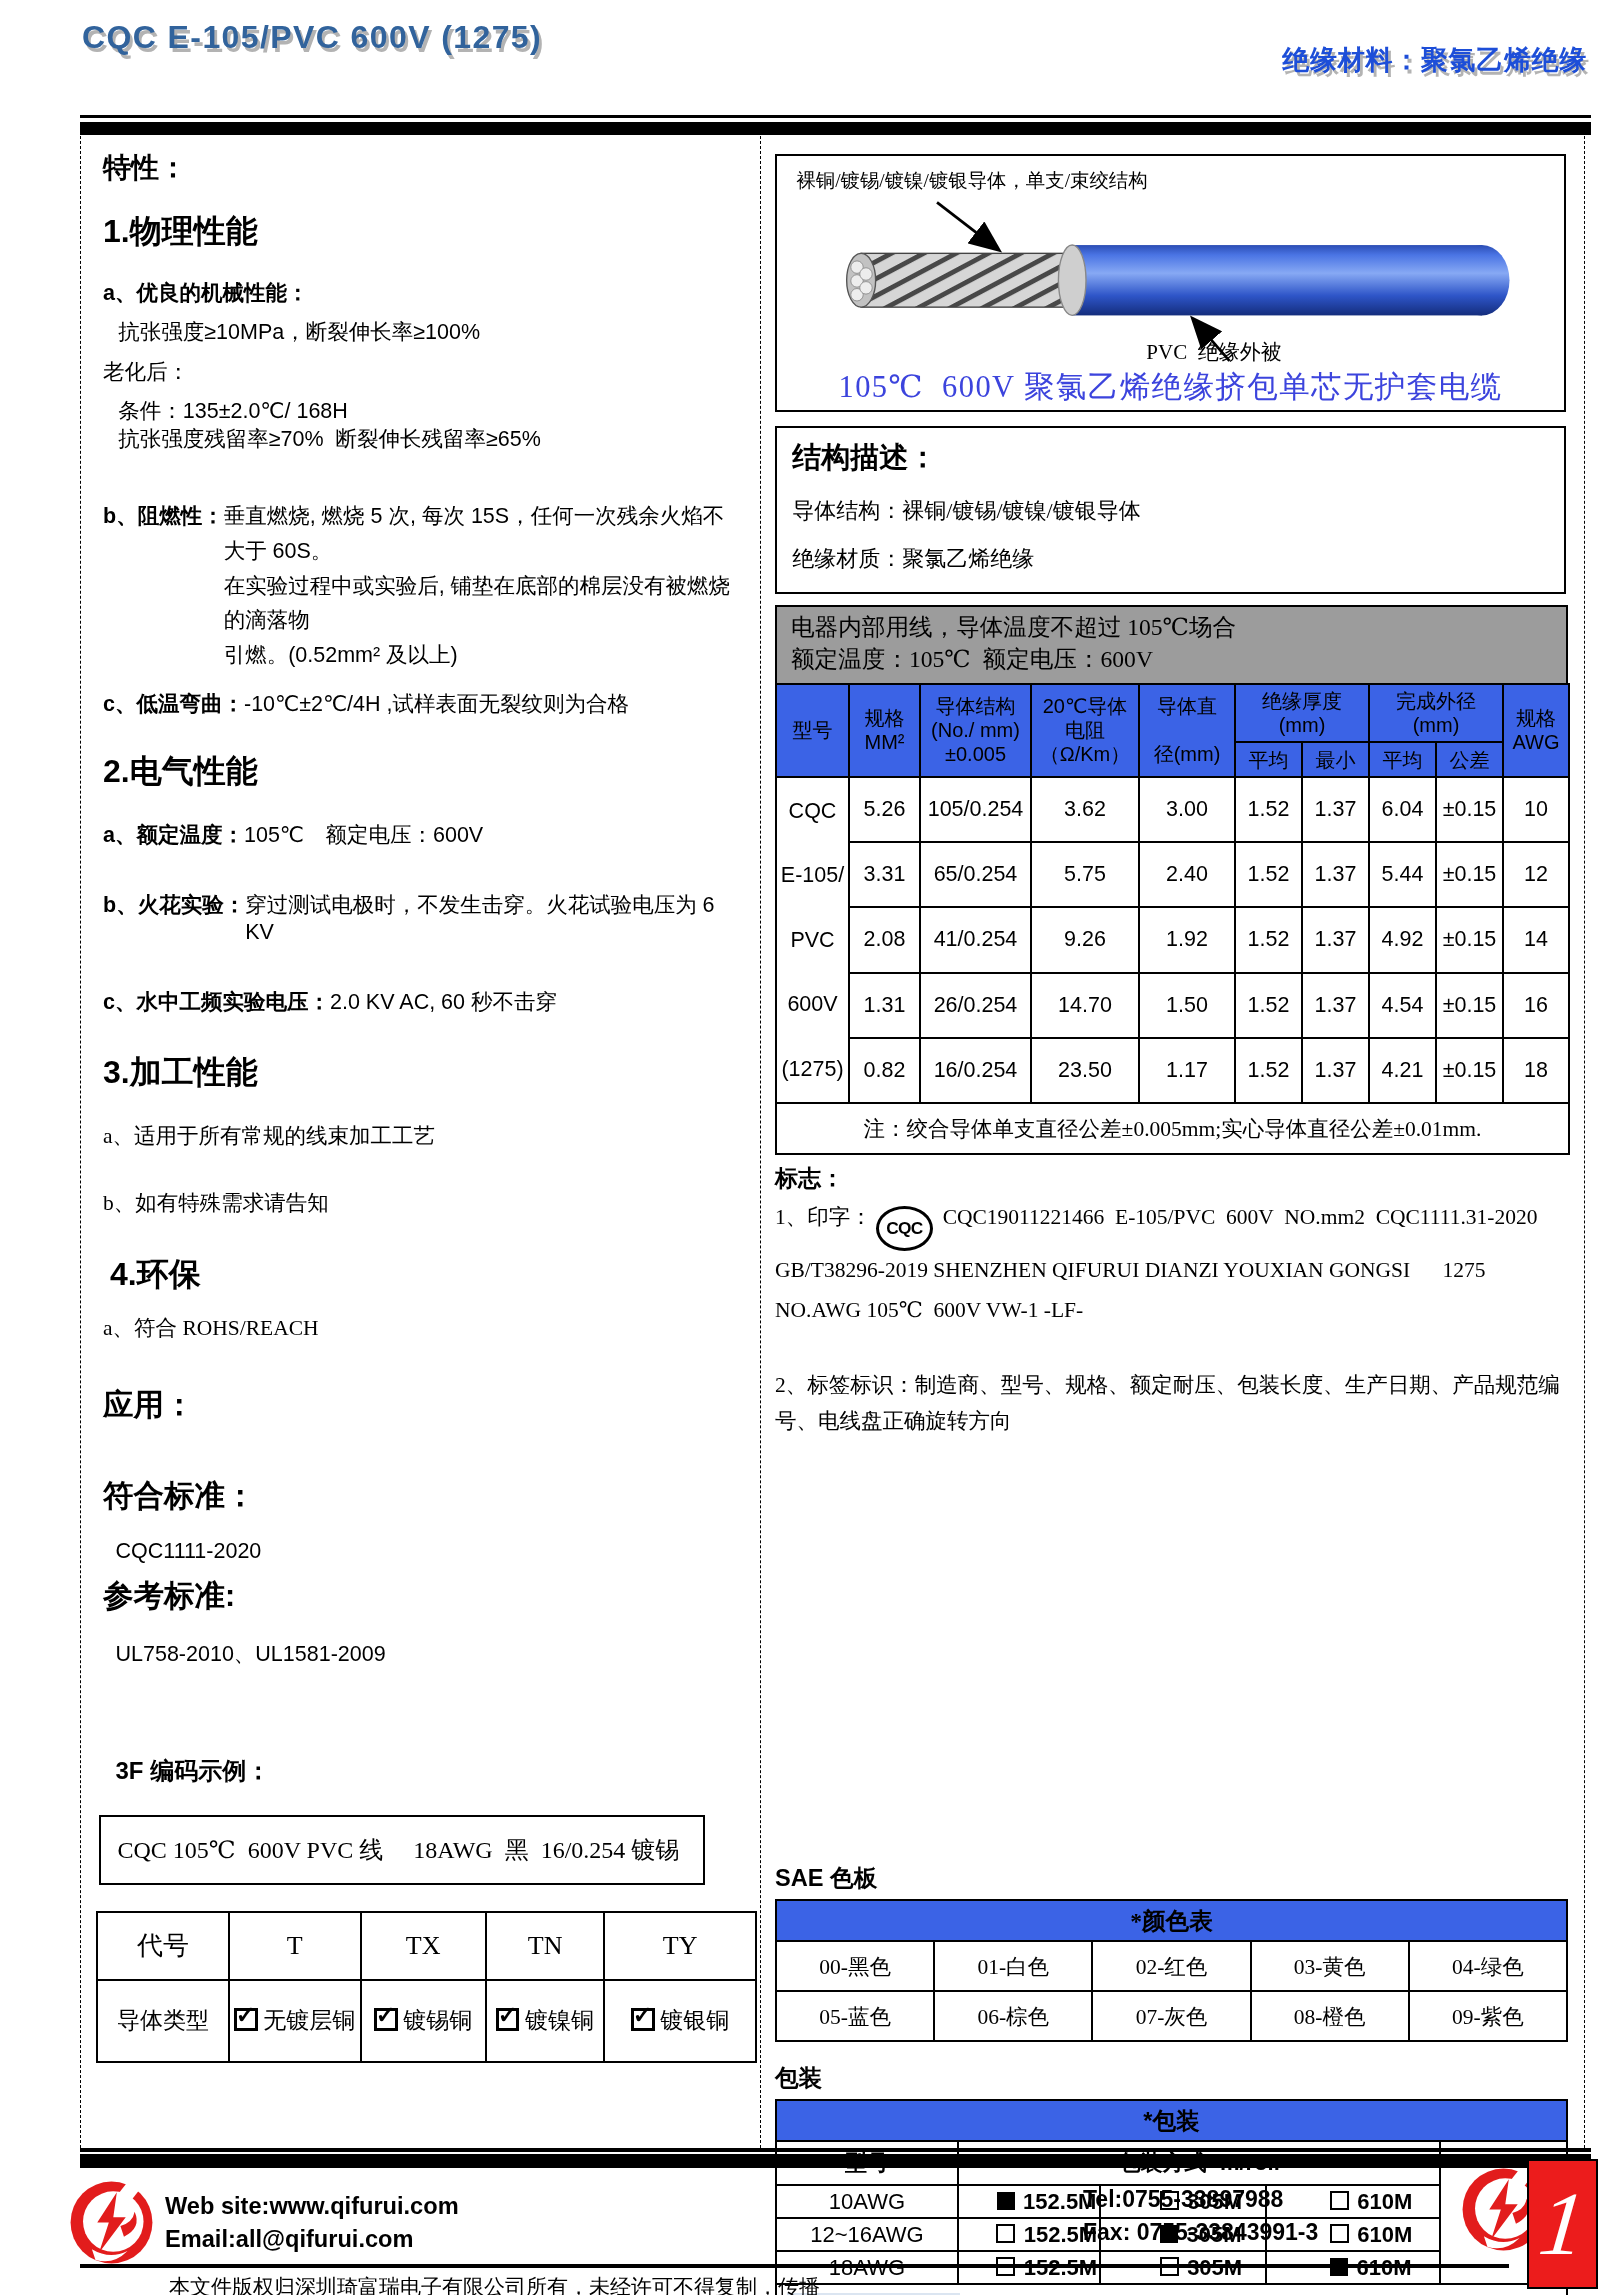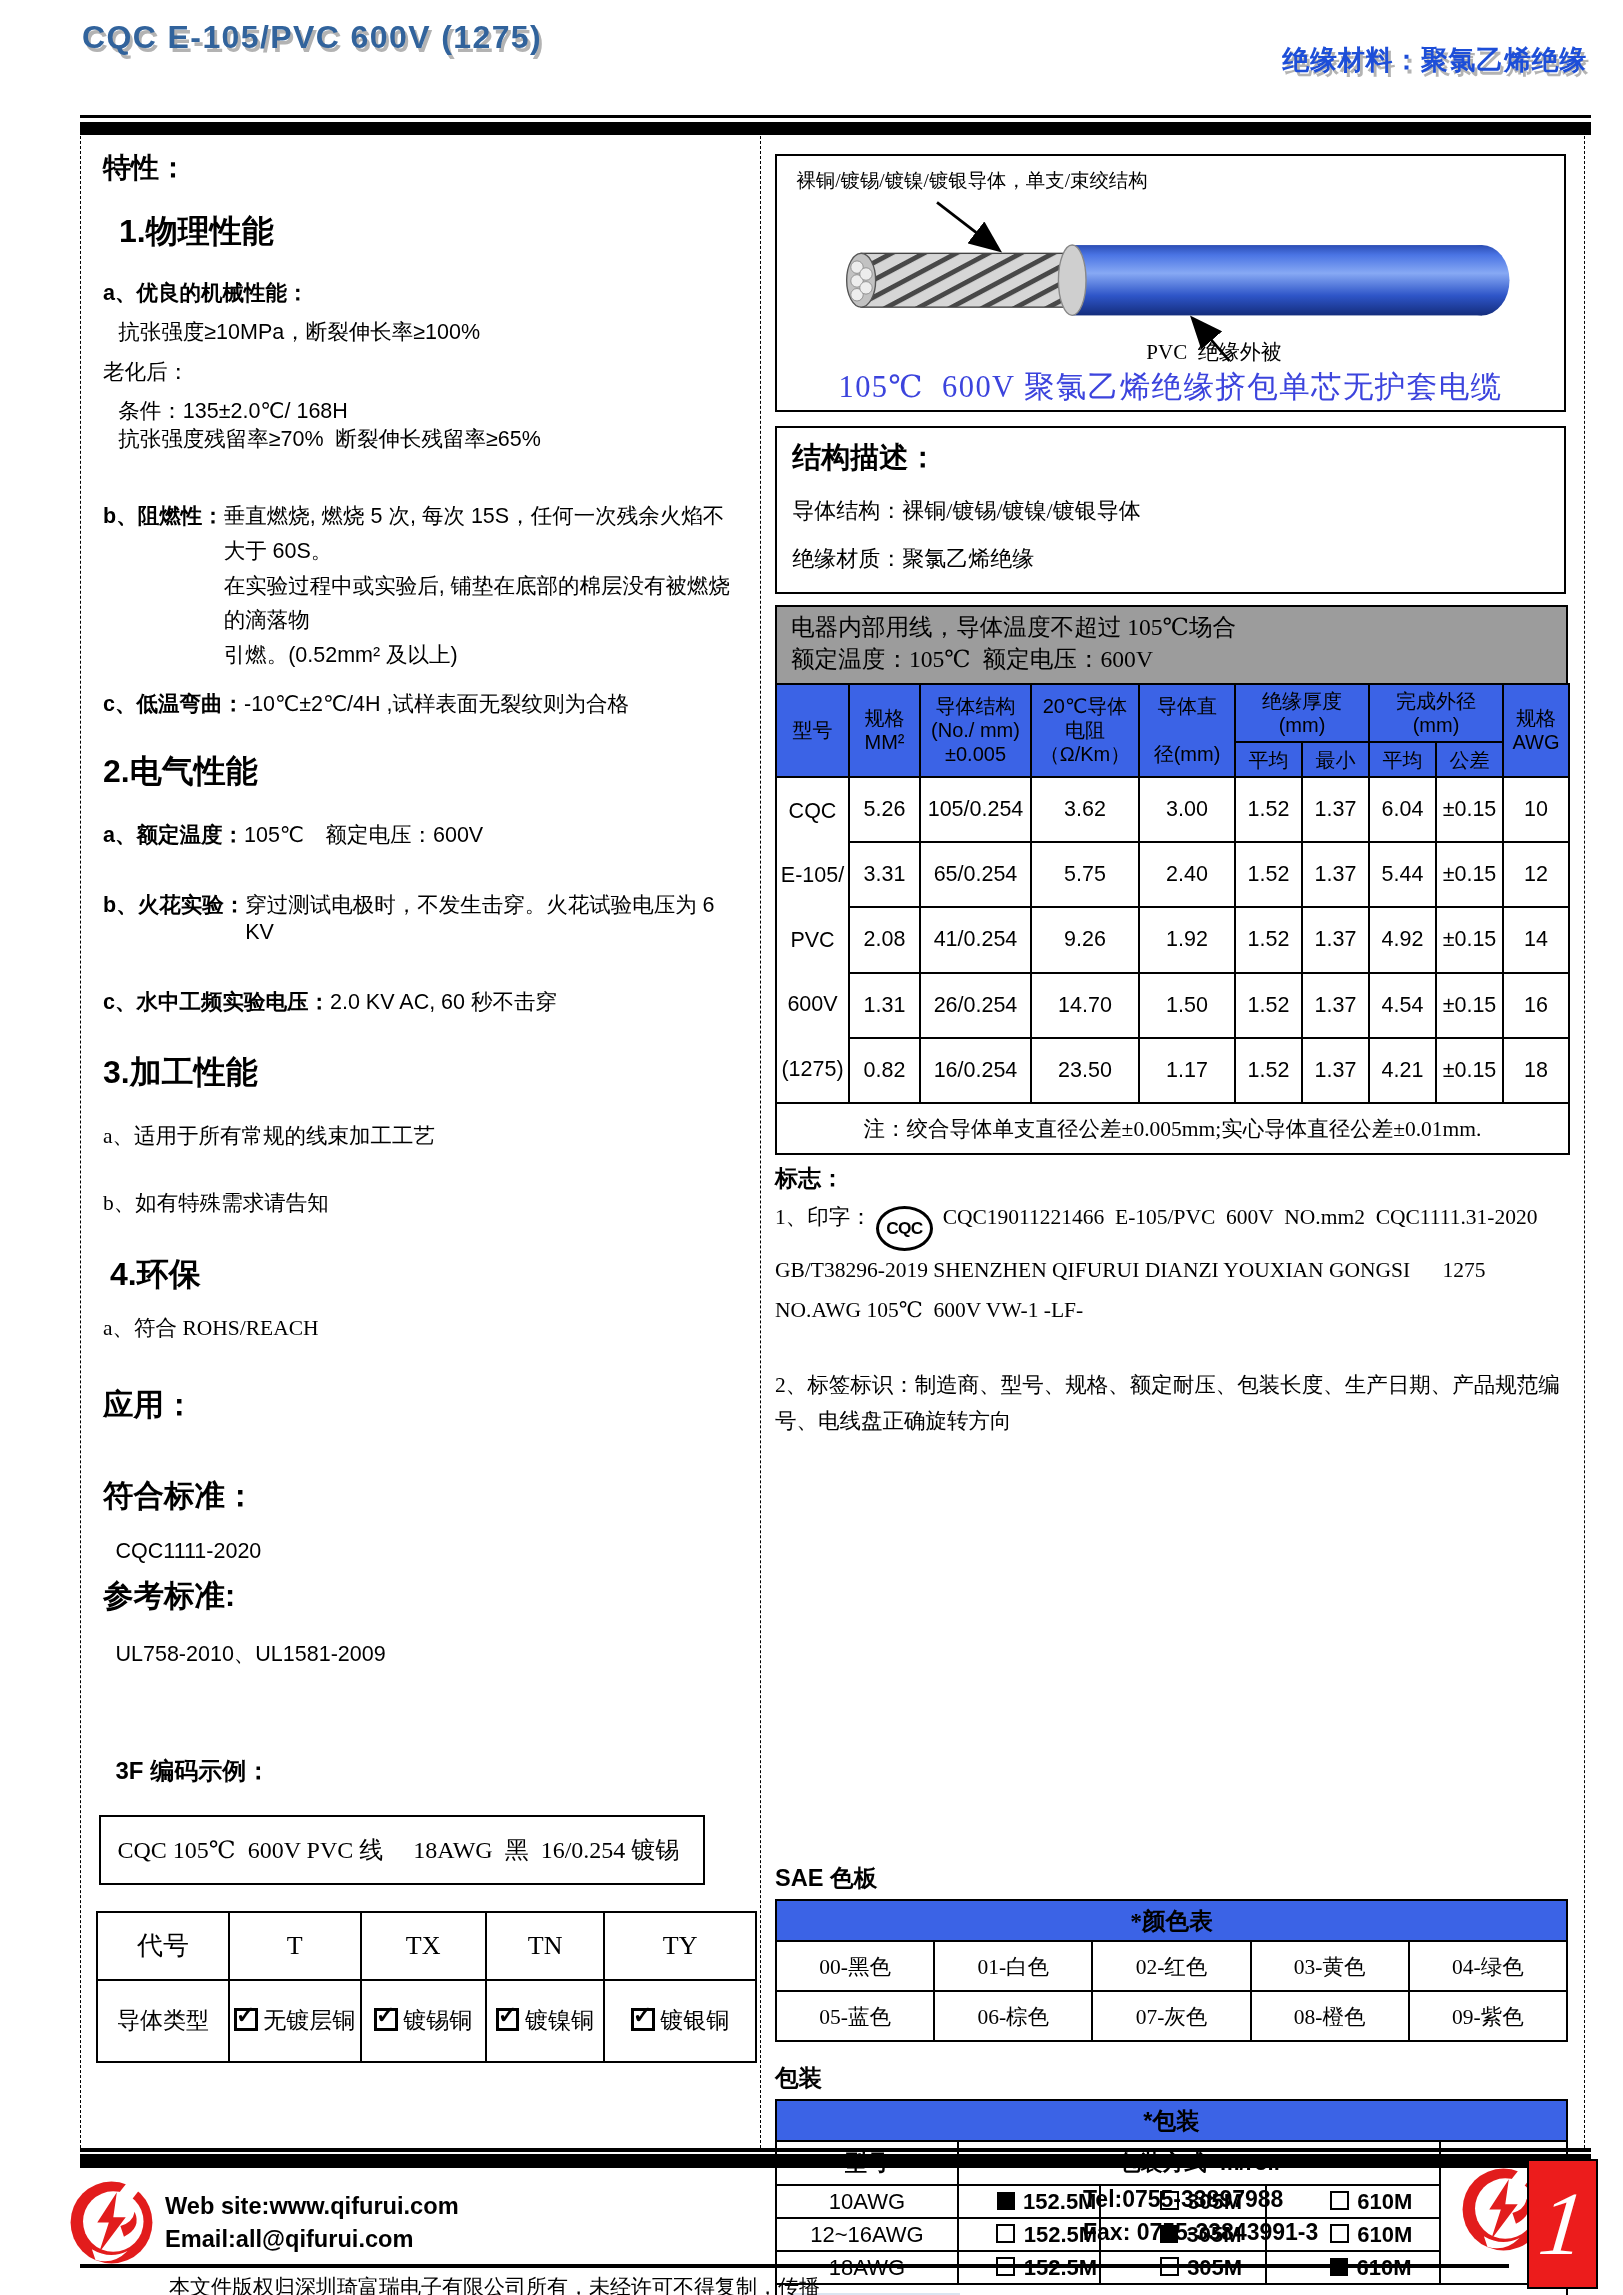--- a/index.html
+++ b/index.html
@@ -111,21 +111,21 @@
 <div class="page">
 
   <div class="hdr-left">CQC E-105/PVC 600V (1275)</div>
   <div class="hdr-right">绝缘材料：聚氯乙烯绝缘</div>
   <div class="top-rule-thin"></div>
   <div class="top-rule-thick"></div>
 
   <div class="col-left">
     <div class="h-big">特性：</div>
 
-    <div class="h-num" style="margin-top:23.6px;margin-left:16px;">1.物理性能</div>
+    <div class="h-num" style="margin-top:23.6px;">1.物理性能</div>
     <div class="body-line lbl" style="margin-top:26px;">a、优良的机械性能：</div>
     <div class="body-line" style="margin-top:12.5px;padding-left:15.3px;">抗张强度≥10MPa，断裂伸长率≥100%</div>
     <div class="body-line" style="margin-top:12.5px;">老化后：</div>
     <div class="body-line" style="margin-top:12.5px;padding-left:15.3px;">条件：135±2.0℃/ 168H</div>
     <div class="body-line prewrap" style="margin-top:1px;padding-left:15.3px;">抗张强度残留率≥70%  断裂伸长残留率≥65%</div>
 
     <div class="hang body-line" style="margin-top:46px;line-height:1.62;">
       <span class="lbl">b、阻燃性：</span>
       <span class="txt preline">垂直燃烧, 燃烧 5 次, 每次 15S，任何一次残余火焰不大于 60S。
 在实验过程中或实验后, 铺垫在底部的棉层没有被燃烧的滴落物

